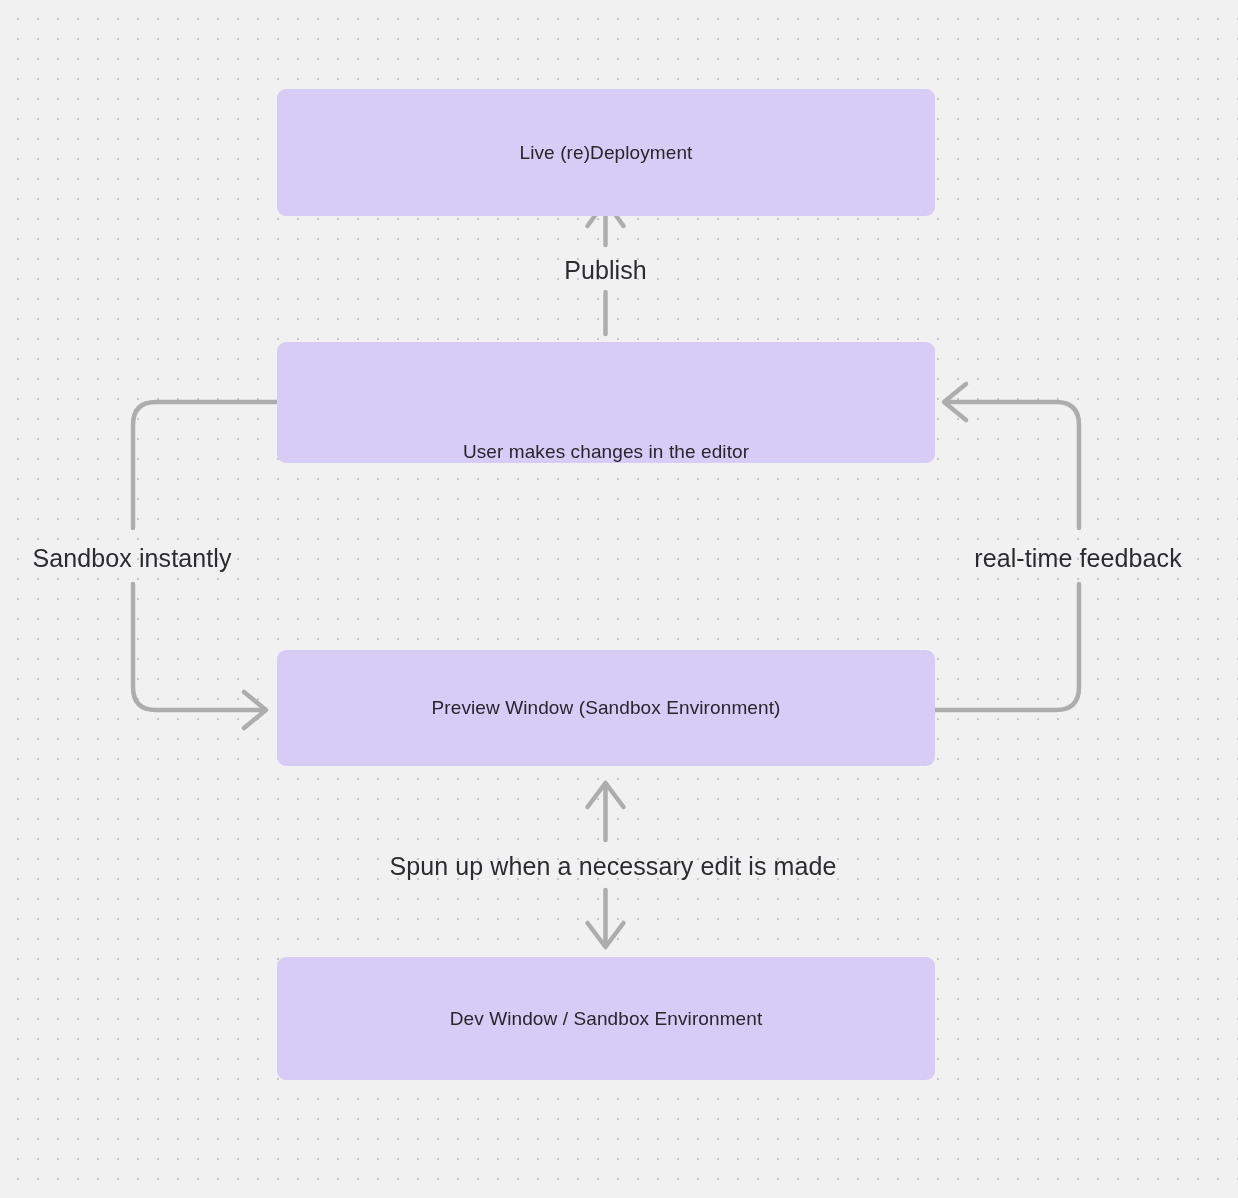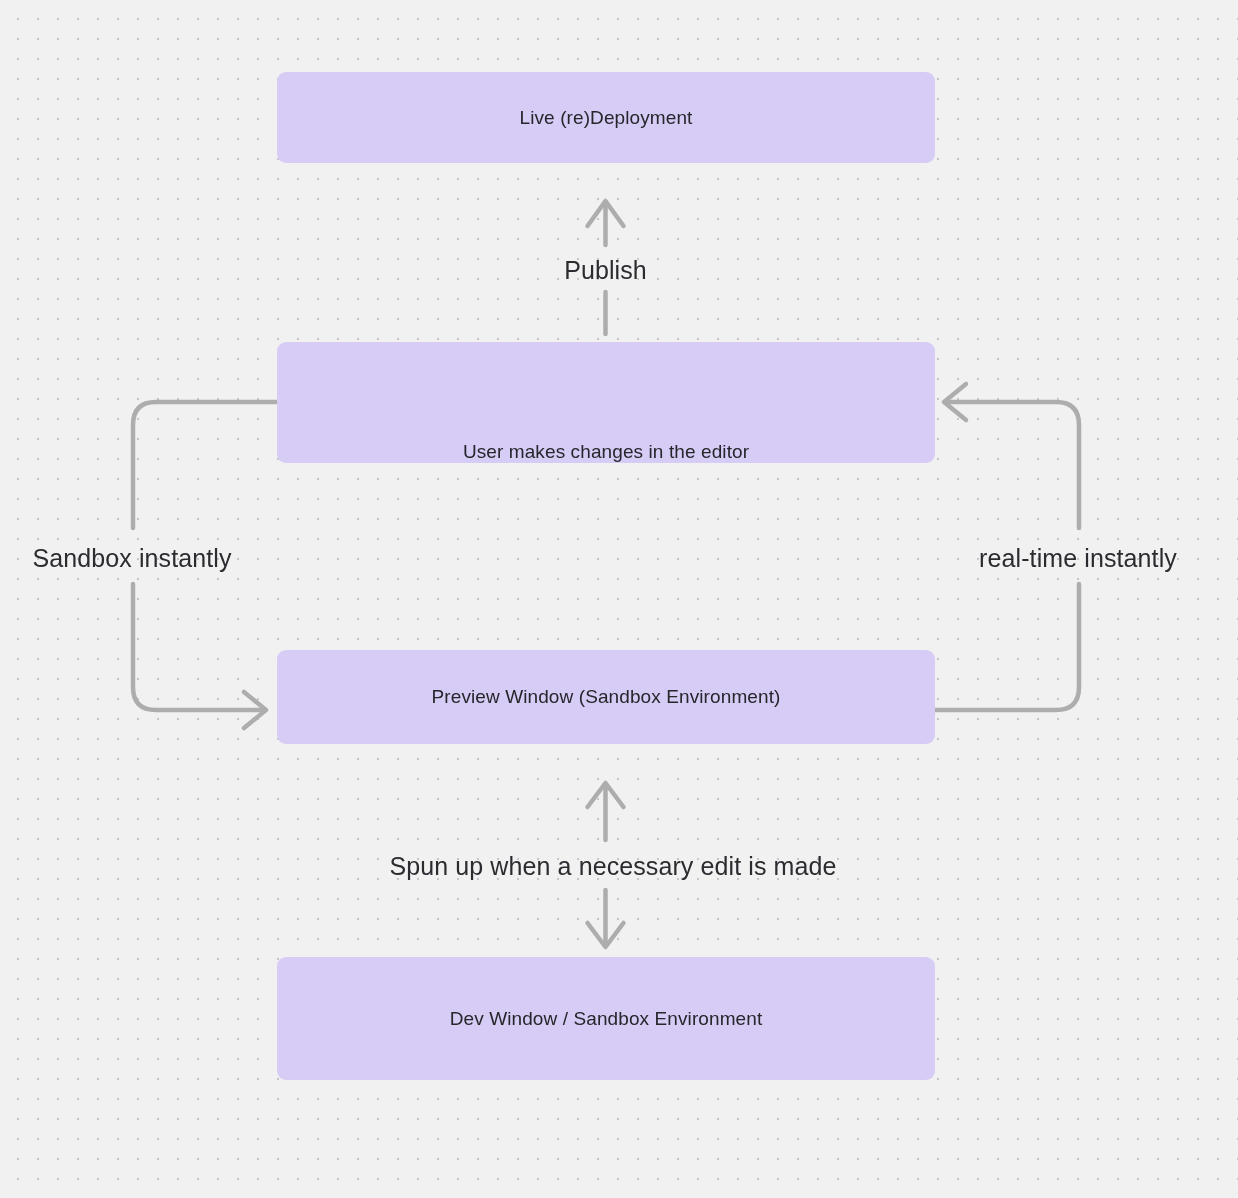--- a/index.html
+++ b/index.html
@@ -86,37 +86,37 @@
     </g>
 
     <g>
       <path d="M605.5 785 L605.5 840"></path>
       <path d="M587.5 807 L605.5 783 L623.5 807"></path>
       <path d="M605.5 890 L605.5 945"></path>
       <path d="M587.5 923 L605.5 947 L623.5 923"></path>
     </g>
   </svg>
 
-  <div class="node" style="top:72px; height:91px;">
+  <div class="node" style="top:89px; height:127px;">
     <span class="node-label">Live (re)Deployment</span>
   </div>
 
   <div class="node" style="top:342px; height:121px;align-items:flex-end;">
     <span class="node-label">User makes changes in the editor</span>
   </div>
 
-  <div class="node" style="top:650px; height:94px;">
+  <div class="node" style="top:650px; height:116px;">
     <span class="node-label">Preview Window (Sandbox Environment)</span>
   </div>
 
   <div class="node" style="top:957px; height:123px;">
     <span class="node-label">Dev Window / Sandbox Environment</span>
   </div>
 
   <div class="edge-label" style="left:605.5px; top:270px;">Publish</div>
 
   <div class="edge-label" style="left:132px; top:558px;">Sandbox instantly</div>
 
-  <div class="edge-label" style="left:1078px; top:558px;">real-time instantly</div>
+  <div class="edge-label" style="left:1078px; top:558px;">real-time feedback</div>
 
   <div class="edge-label" style="left:613px; top:866px;">Spun up when a necessary edit is made</div>
 
 </div>
 
 </body></html>

